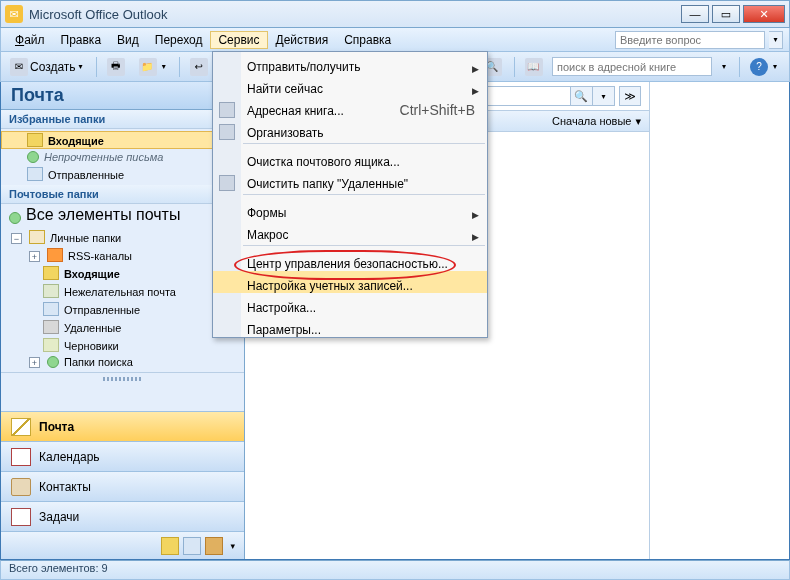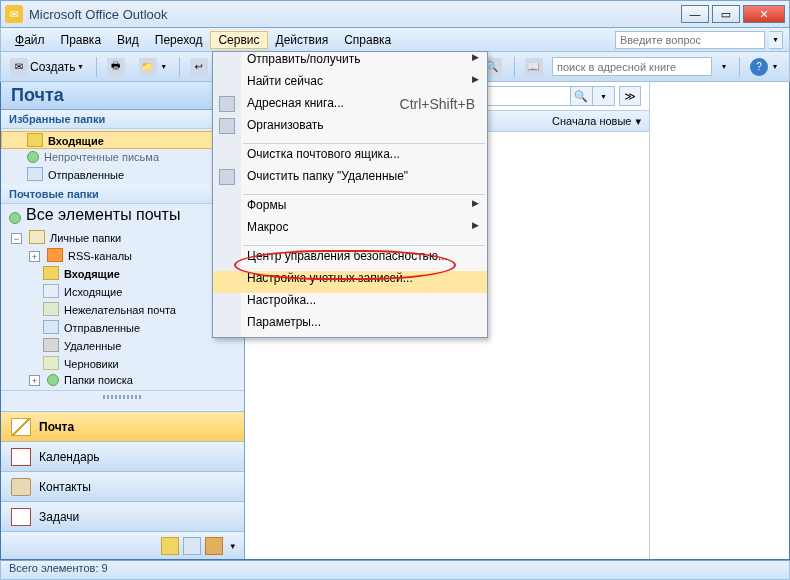--- a/index.html
+++ b/index.html
@@ -36,21 +36,21 @@
 .leftpane { width: 244px; background:#e4eefb; border-right:1px solid #7ba7ce; display:flex; flex-direction:column;}
 .midpane { flex:1; background:#fff; display:flex; flex-direction:column;}
 .rightpane{ width:140px; background:#fff; border-left:1px solid #b8cee5;}
 
 
 .lp-title{ background:linear-gradient(#d7e8fb,#b8d5f3); color:#1a4d82; font-weight:bold; font-size:18px; padding:3px 10px; border-bottom:1px solid #7ba7ce;}
 .lp-head{ background:linear-gradient(#eaf3fd,#d3e5f8); font-size:11px; font-weight:bold; color:#235a94; padding:3px 8px; border-bottom:1px solid #b8cee5;}
 .lp-list{ font-size:11px; padding:2px 0;}
 .lp-item{ padding:2px 0 2px 26px; display:flex; align-items:flex-end; gap:5px; cursor:pointer;}
 .lp-item.sel{ background:#ffe7a2; border:1px solid #e2b74f; padding:1px 0 1px 25px;}
-.lp-item.italic{ color:#5a6a7a;}
+.lp-item.italic{ font-style:italic; color:#5a6a7a;}
 .lp-item.bold{ font-weight:bold;}
 .tree-exp{ width:11px;height:11px;border:1px solid #8a9bb0;background:#fff;display:inline-flex;align-items:center;justify-content:center;font-size:9px;color:#4a5f78;cursor:pointer;margin-right:2px;}
 .ficon{width:16px;height:14px;display:inline-block;}
 .ficon.inbox{background:#f2d560;border:1px solid #c9a832;}
 .ficon.mail{background:#e8eef7;border:1px solid #a0b4cc;}
 .ficon.sent{background:#d8e6f5;border:1px solid #8fb0d0;}
 .ficon.search{background:#8fd68f;border:1px solid #5aa75a;border-radius:50%;width:12px;height:12px;}
 .ficon.personal{background:#f5e8c8;border:1px solid #c9a832;}
 .ficon.rss{background:#ff9a3c;border:1px solid #d87020;}
 .ficon.junk{background:#e0e9d0;border:1px solid #a8bb8e;}
@@ -76,21 +76,21 @@
 
 .mp-search{ height:28px; padding:4px 8px; display:flex; align-items:center; gap:0;}
 .mp-search input{ flex:1; height:20px; border:1px solid #a7c0da; font-size:11px; padding:0 4px;}
 .mp-sbtn{width:22px;height:20px;border:1px solid #a7c0da;border-left:none;background:#eaf2fb;display:flex;align-items:center;justify-content:center;font-size:11px;cursor:pointer;}
 .mp-head{height:22px;background:linear-gradient(#eaf3fd,#d3e5f8);border-top:1px solid #b8cee5;border-bottom:1px solid #b8cee5;display:flex;align-items:center;justify-content:flex-end;padding:0 8px;font-size:11px;}
 .mp-head .sortbtn{display:flex;align-items:center;gap:4px;cursor:pointer;}
 .mp-body{padding:8px 12px;font-size:11px;color:#666;}
 
 
 .ddmenu{ position:absolute; left:212px; top:51px; width:276px; background:linear-gradient(90deg,#e9eef5 0 28px,#f7f7f7 28px); border:1px solid #7f99b8; box-shadow:2px 3px 5px rgba(0,0,0,0.25); font-size:12px; z-index:50;}
-.ddmenu .dmi{ display:flex; align-items:flex-start; height:22px; padding:0 8px 0 0; cursor:pointer; position:relative;}
+.ddmenu .dmi{ display:flex; align-items:flex-end; height:22px; padding:0 8px 0 0; cursor:pointer; position:relative;}
 .ddmenu .dmi.highlighted{ background:#ffe7a2; }
 .ddmenu .dmico{ width:28px; display:flex; align-items:center; justify-content:center;}
 .ddmenu .dmico .ic{width:16px;height:16px;background:#cdd6e3;border:1px solid #97a6bb;}
 .ddmenu .dmlbl{ flex:1; padding-left:6px;}
 .ddmenu .dmshort{ color:#555; font-size:14px; padding-right:4px;}
 .ddmenu .dmarr{font-size:9px;color:#333;}
 .ddmenu .dsep{ height:1px; background:#c8d2e0; margin:3px 2px 3px 30px;}
 .redcircle{ position:absolute; left:234px; top:250px; width:222px; height:30px; border:2px solid #d22; border-radius:50%/60%; z-index:60; pointer-events:none;}
 
 
@@ -196,24 +196,20 @@
       <div class="lp-item" style="padding-left:28px">
           <span class="tree-exp">+</span>
           <span class="ficon rss"></span>
           <span>RSS-каналы</span>
         </div>
       <div class="lp-item bold" style="padding-left:42px">
           <span class="ficon inbox"></span>
           <span>Входящие</span>
         </div>
       <div class="lp-item" style="padding-left:42px">
-          <span class="ficon mail"></span>
-          <span>Исходящие</span>
-        </div>
-      <div class="lp-item" style="padding-left:42px">
           <span class="ficon junk"></span>
           <span>Нежелательная почта</span>
         </div>
       <div class="lp-item" style="padding-left:42px">
           <span class="ficon sent"></span>
           <span>Отправленные</span>
         </div>
       <div class="lp-item" style="padding-left:42px">
           <span class="ficon deleted"></span>
           <span>Удаленные</span>

